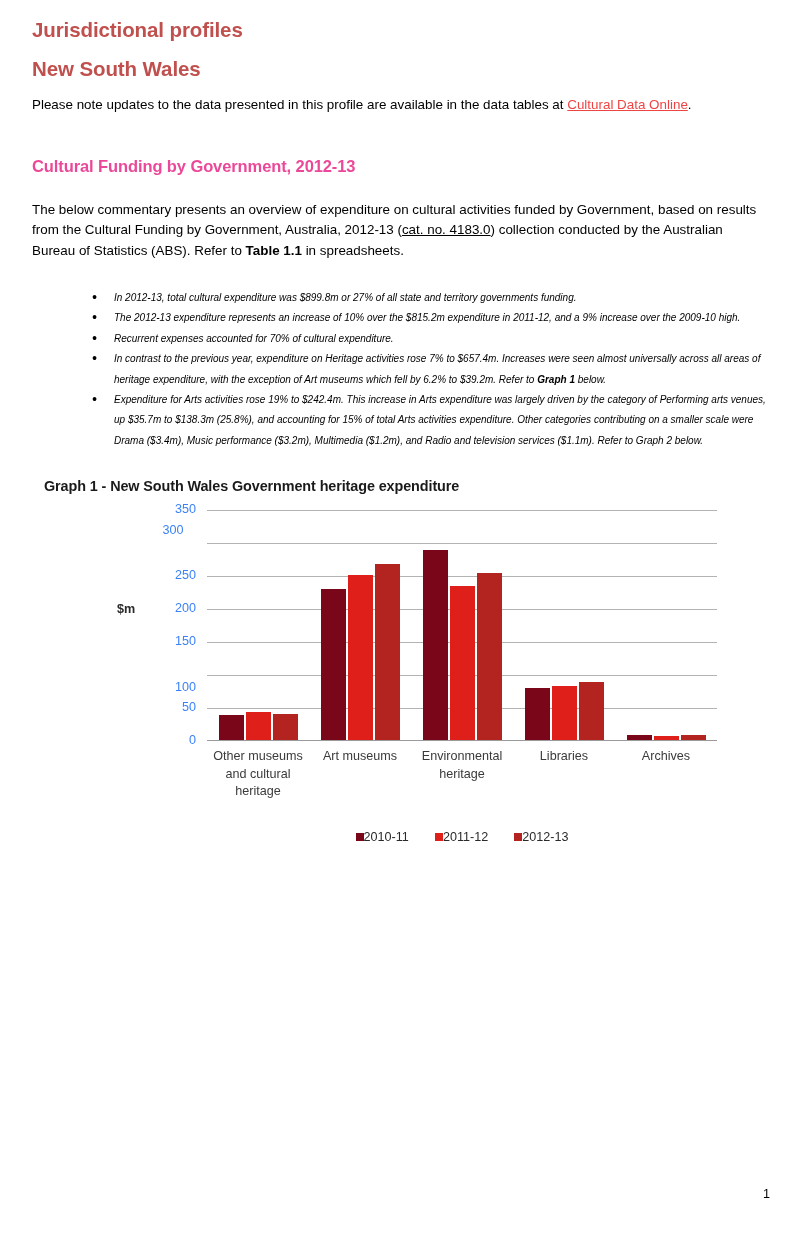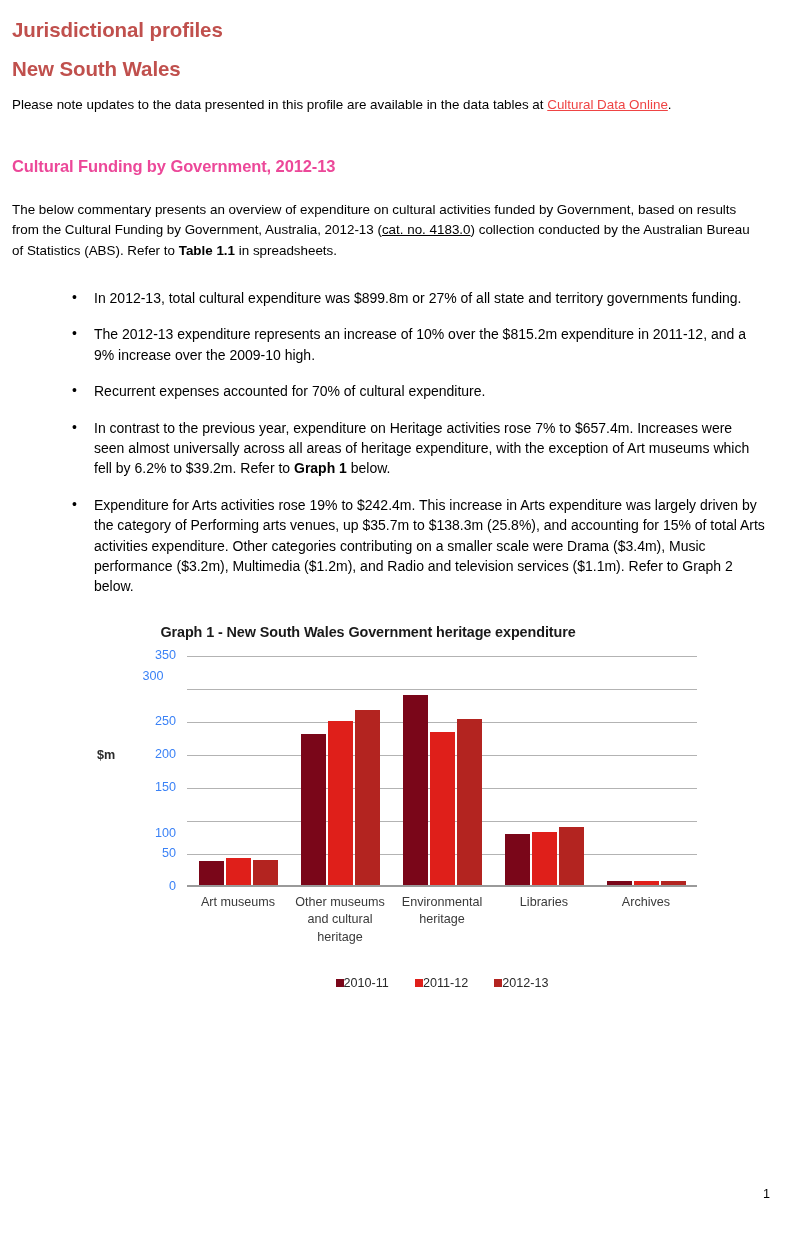--- a/index.html
+++ b/index.html
@@ -13,21 +13,21 @@
     position: relative;
     font-family: "Liberation Sans", sans-serif;
     color: #000000;
     overflow: hidden;
   }
   .page {
     position: relative;
     width: 800px;
     height: 1235px;
     box-sizing: border-box;
-    padding: 10px 34px 0 12px;
+    padding: 10px 34px 0 32px;
   }
 
   h1.doc-title {
     font-size: 20.5px;
     font-weight: bold;
     color: #c0504d;
     margin: 8px 0 0 0;
     letter-spacing: -0.1px;
   }
   h2.doc-subtitle {
@@ -65,43 +65,43 @@
   .u { text-decoration: underline; }
   .b { font-weight: bold; }
 
   ul.bullets {
     margin: 27px 0 0 0;
     padding: 0 0 0 60px;
     list-style: none;
   }
   ul.bullets > li {
     position: relative;
-    font-size: 14px;
+    font-size: 10px;
     line-height: 20.4px;
-    margin: 16px 0 0 0;
+    margin: 0 0 0 0;
     padding-left: 22px;
     max-width: 704px;
+    font-style: italic;
   }
   ul.bullets > li::before {
     content: "\2022";
     position: absolute;
     left: 0;
     top: -1px;
     font-size: 14px;
   }
 
   
   .chart-block {
     margin: 27px 0 0 0;
     position: relative;
     width: 700px;
     height: 390px;
   }
   .chart-title {
-    text-align: center;
     font-size: 14.4px;
     font-weight: bold;
     color: #1a1a1a;
     margin: 0 0 0 12px;
     letter-spacing: -0.1px;
   }
   .plot-wrap {
     position: relative;
     margin-top: 16px;
     height: 232px;
@@ -278,22 +278,22 @@
               <div class="bar" title="2012-13 Libraries: 88" style="height: 58.08px; background: rgb(179, 36, 32);"></div>
             </div>
             <div class="group">
               <div class="bar" title="2010-11 Archives: 7" style="height: 4.62px; background: rgb(122, 6, 25);"></div>
               <div class="bar" title="2011-12 Archives: 6" style="height: 3.96px; background: rgb(223, 31, 26);"></div>
               <div class="bar" title="2012-13 Archives: 7" style="height: 4.62px; background: rgb(179, 36, 32);"></div>
             </div>
           </div>
       </div>
       <div class="xlabels" id="xlabels">
+          <div class="xlabel">Other museums and cultural heritage</div>
           <div class="xlabel">Art museums</div>
-          <div class="xlabel">Other museums and cultural heritage</div>
           <div class="xlabel">Environmental heritage</div>
           <div class="xlabel">Libraries</div>
           <div class="xlabel">Archives</div>
         </div>
       <div class="legend" id="legend">
           <div class="legend-item">
             <span class="legend-swatch" style="background: rgb(122, 6, 25);"></span>
             <span>2010-11</span>
           </div>
           <div class="legend-item">

